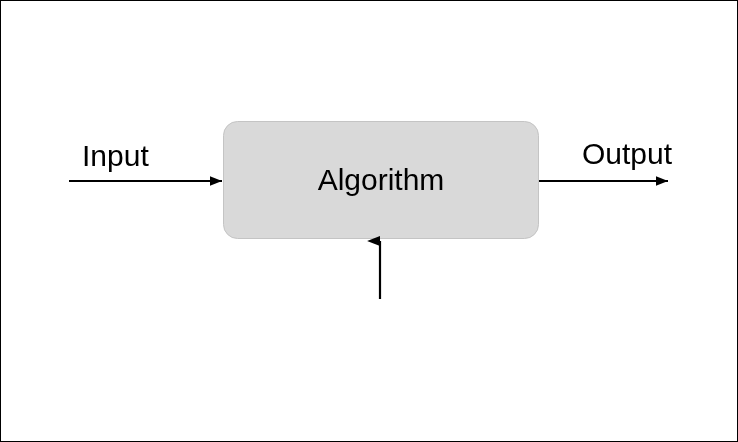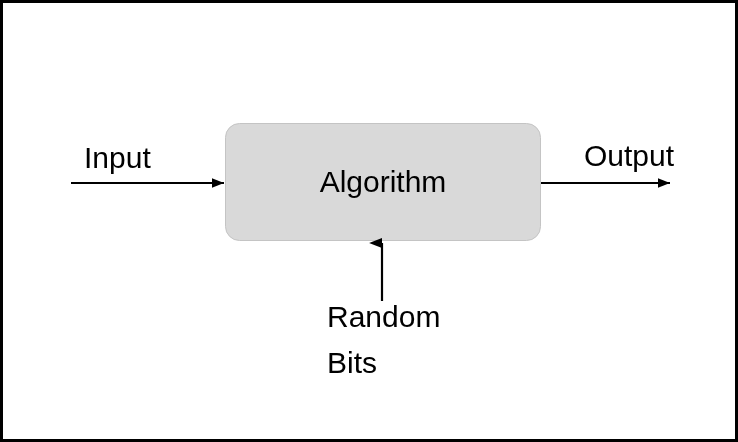--- a/index.html
+++ b/index.html
@@ -9,21 +9,21 @@
     background: #ffffff;
   }
   body {
     font-family: "Liberation Sans", sans-serif;
   }
   #canvas {
     position: relative;
     width: 738px;
     height: 442px;
     background: #ffffff;
-    border: 3px solid #000000;
+    border: 1px solid #000000;
     box-sizing: border-box;
     overflow: hidden;
   }
   #diagram-svg {
     position: absolute;
     left: 0;
     top: 0;
     width: 738px;
     height: 442px;
     display: block;
@@ -96,15 +96,14 @@
     <line x1="379" y1="298" x2="379" y2="240" stroke="#000000" stroke-width="2.2" marker-end="url(#arrow-up)"></line>
 
   </svg>
 
   <div class="node-label" id="algorithm-label">Algorithm</div>
 
   <div class="edge-label" id="input-label">Input</div>
 
   <div class="edge-label" id="output-label">Output</div>
 
-  <div class="edge-label" id="random-bits-label"><span class="rb-line">Random</span><span class="rb-line">Bits</span></div>
 
 </div>
 
 </body></html>

